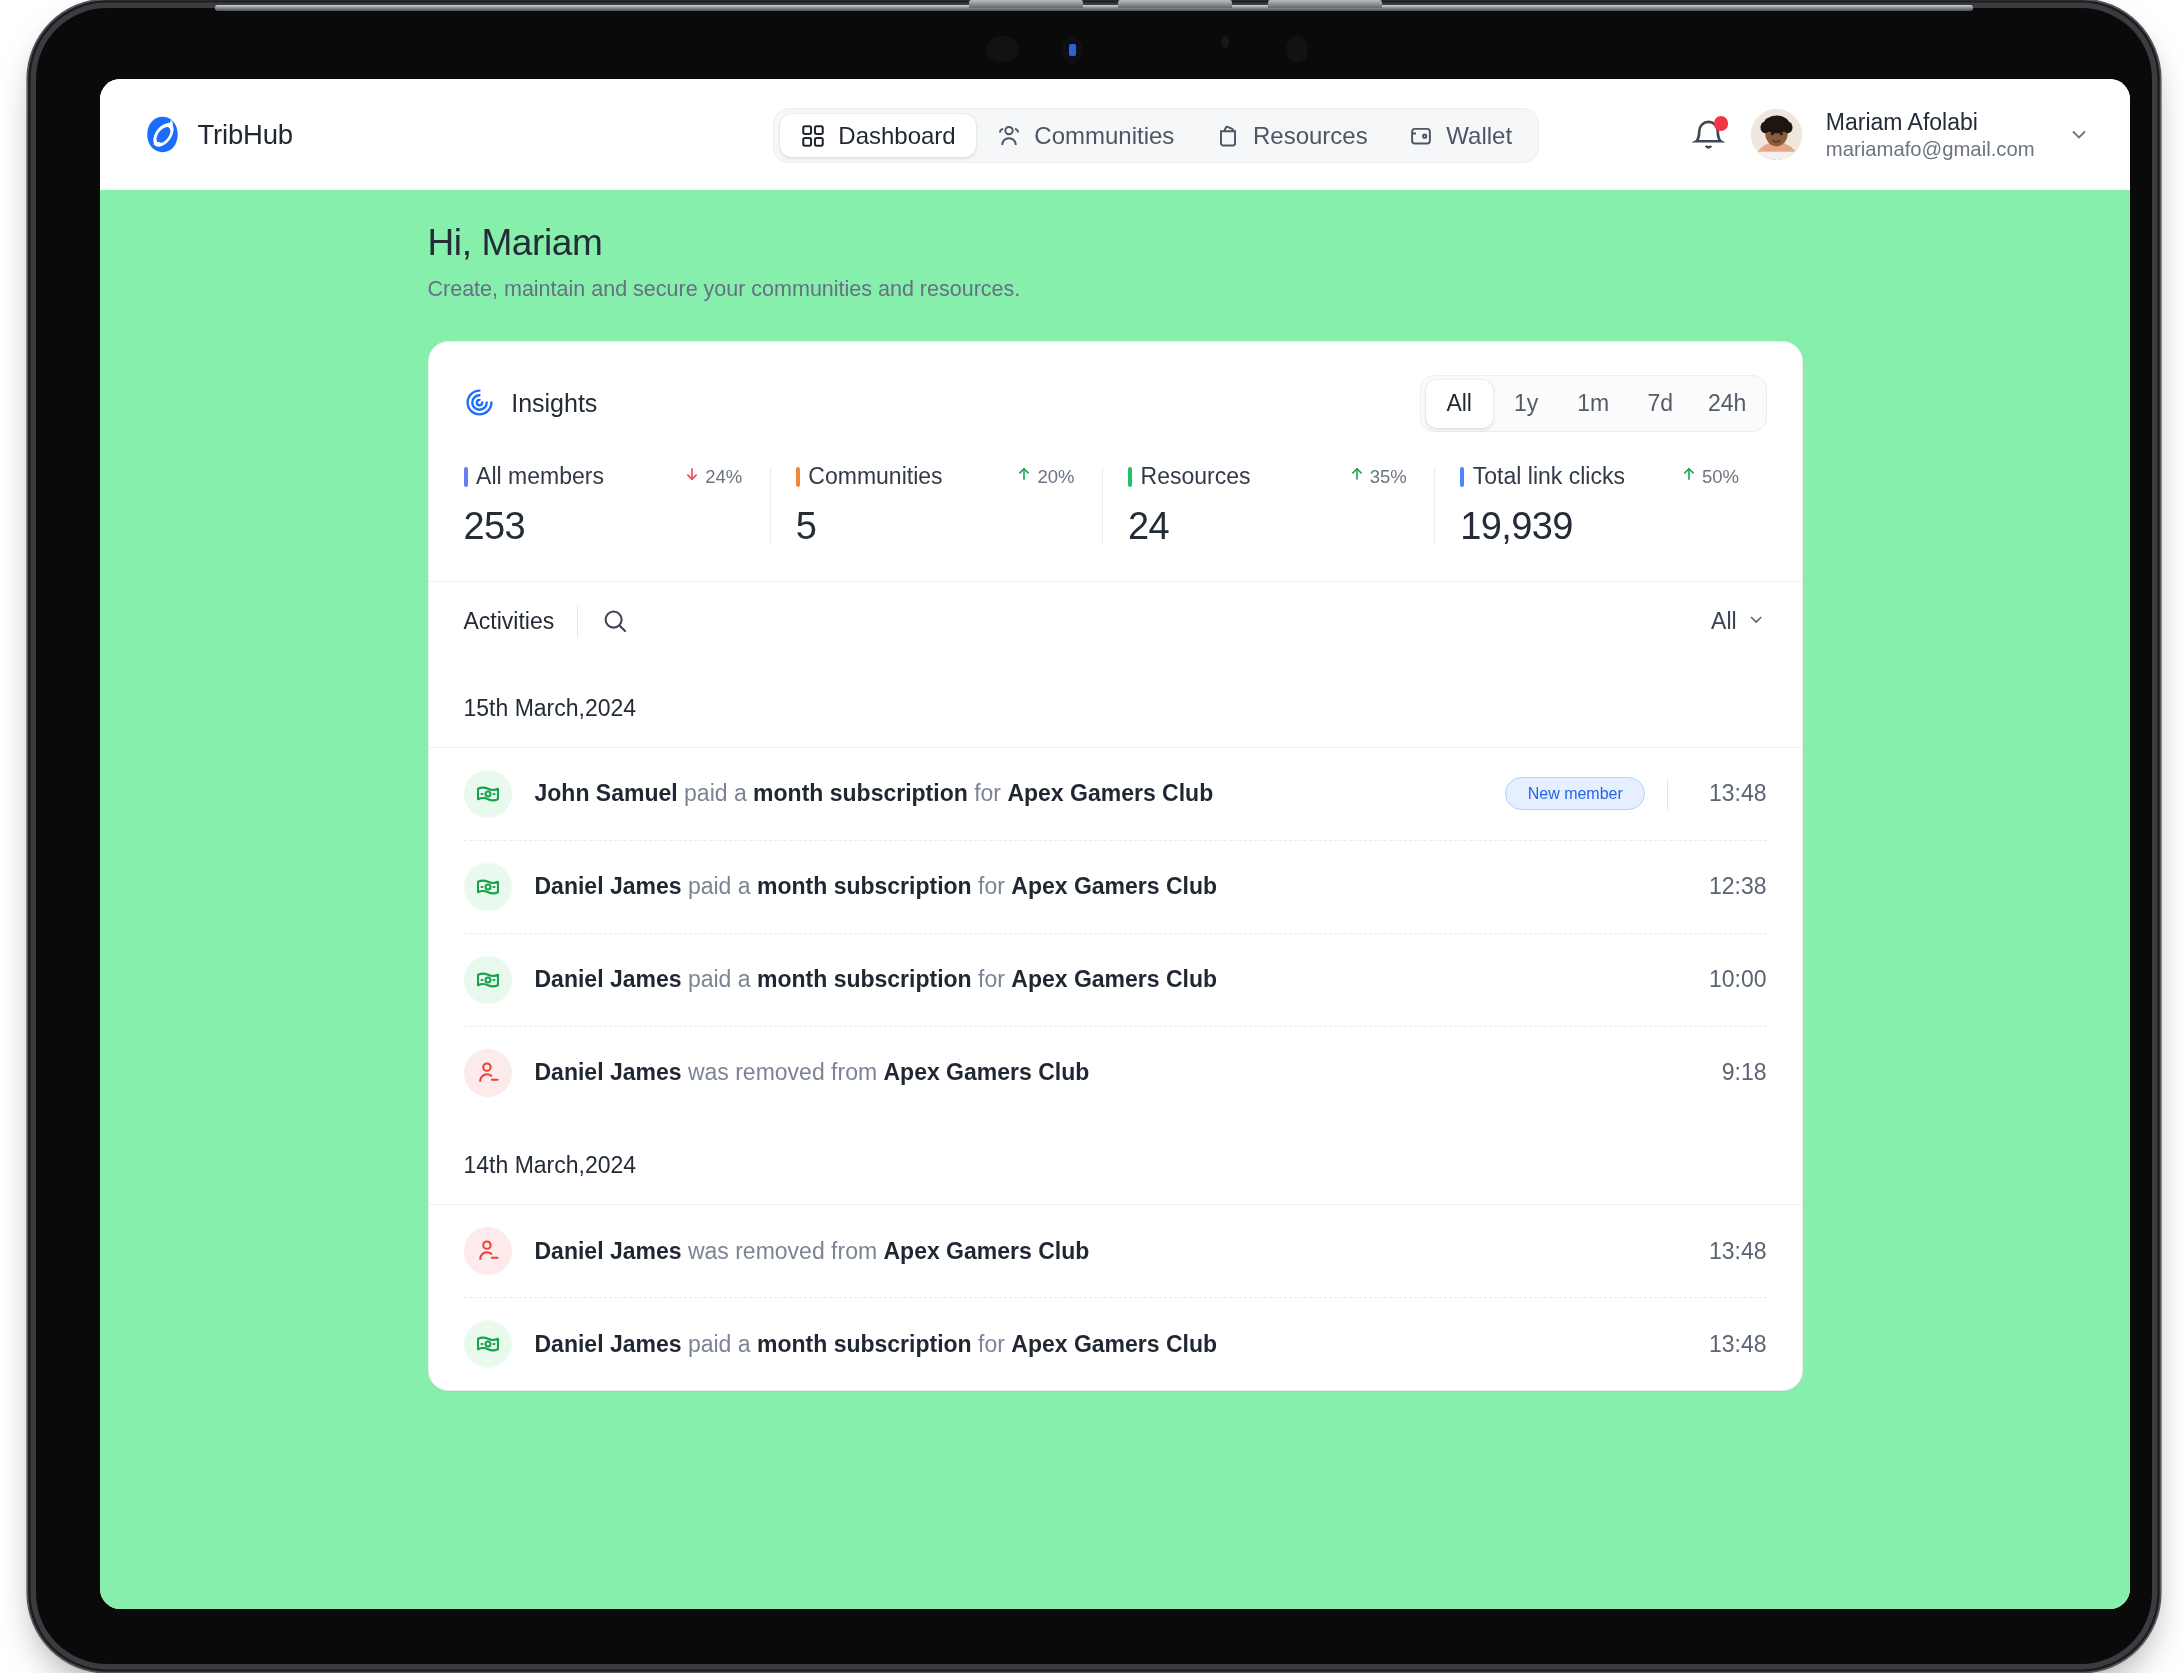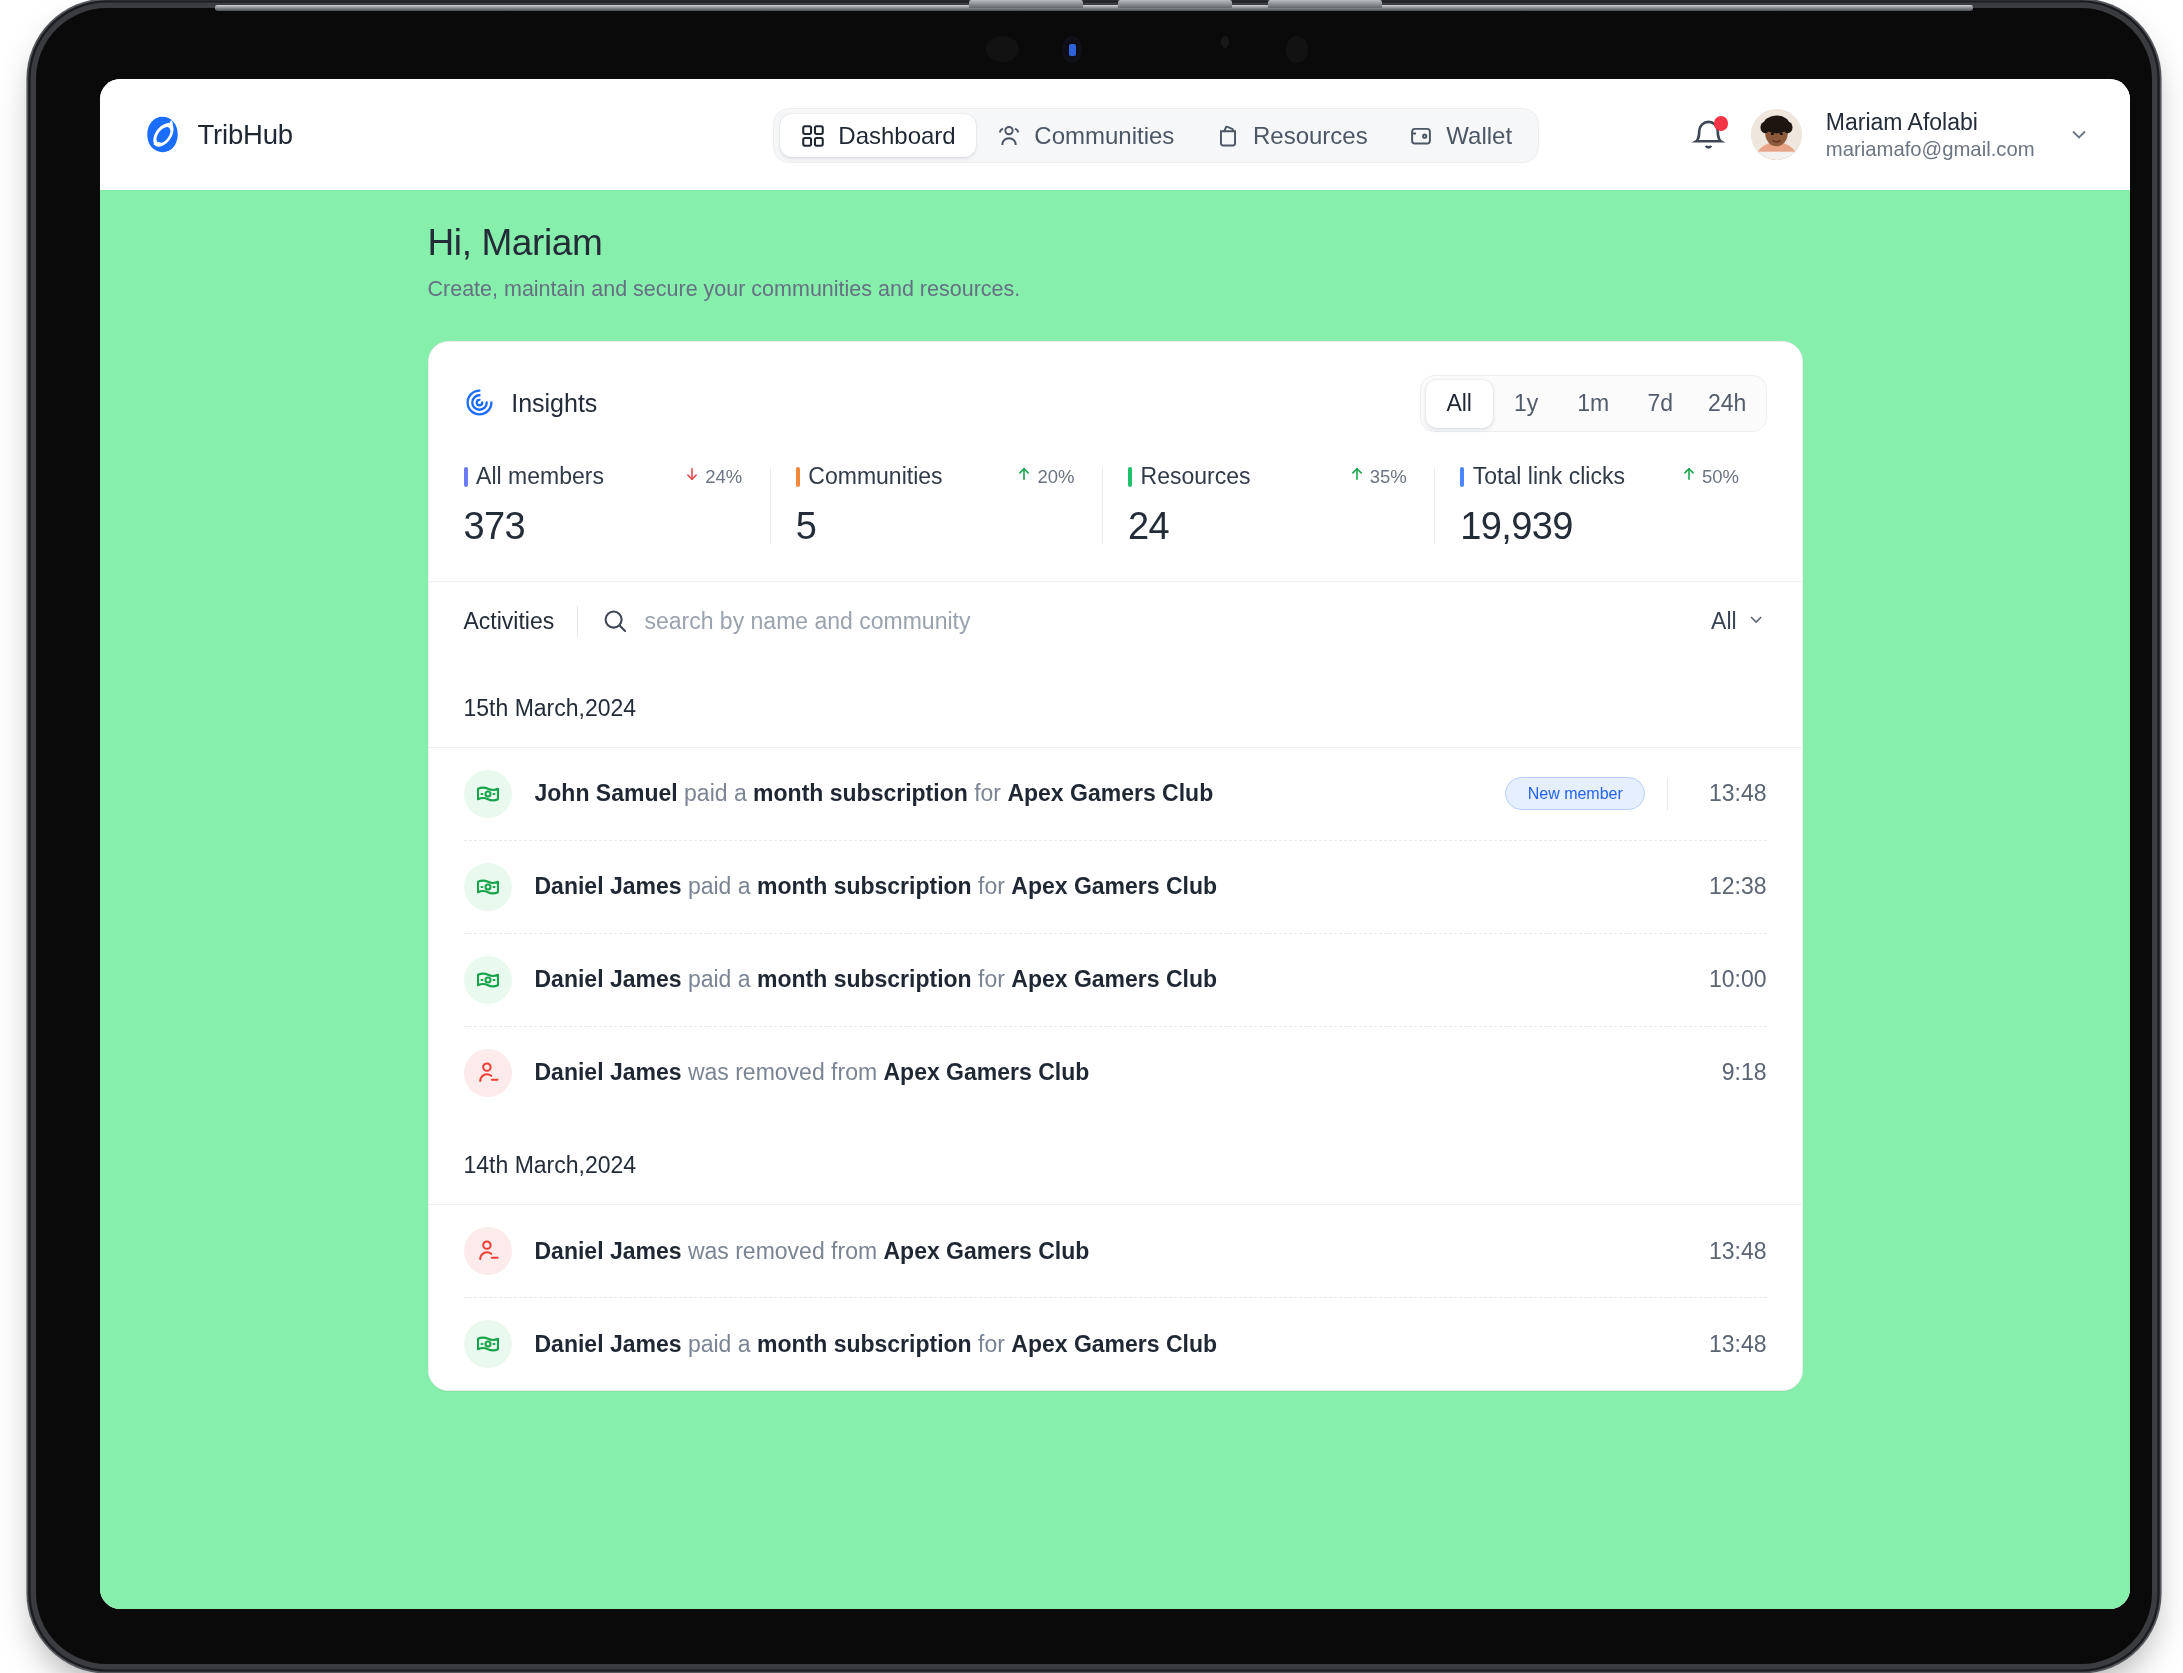--- a/index.html
+++ b/index.html
@@ -363,21 +363,21 @@
                   <span class="stat-accent" style="background:#6b7cf6"></span>
                   <span class="stat-label">All members</span>
                   <span class="stat-delta">
                     <span><svg width="18" height="18" viewBox="0 0 24 24" fill="none" stroke="#e5484d" stroke-width="2.1" stroke-linecap="round">
                         <path d="M12 5v14"></path>
                         <path d="M6.5 13.5 12 19l5.5-5.5"></path>
                       </svg></span>
                     <span>24%</span>
                   </span>
                 </div>
-                <div class="stat-value">373</div>
+                <div class="stat-value">253</div>
               </div>
               <div class="stat-cell">
                 <div class="stat-top">
                   <span class="stat-accent" style="background:#f2883c"></span>
                   <span class="stat-label">Communities</span>
                   <span class="stat-delta">
                     <span><svg width="18" height="18" viewBox="0 0 24 24" fill="none" stroke="#17a34a" stroke-width="2.1" stroke-linecap="round">
                         <path d="M12 19V5"></path>
                         <path d="M6.5 10.5 12 5l5.5 5.5"></path>
                       </svg></span>
@@ -419,21 +419,20 @@
           <div id="activities-bar">
             <span id="activities-title">Activities</span>
             <span id="activities-div"></span>
             <span id="search-wrap">
               <span>
                 <svg width="27.5" height="27.5" viewBox="0 0 24 24" fill="none" stroke="#3f4755" stroke-width="1.8" stroke-linecap="round">
                   <circle cx="11" cy="11" r="7"></circle>
                   <path d="M16.2 16.2 21 21"></path>
                 </svg>
               </span>
-              <input id="search-input" type="text" placeholder="search by name and community" style="">
             </span>
             <span id="filter-select">
               <span>All</span>
               <span>
                 <svg width="20.3" height="20.3" viewBox="0 0 24 24" fill="none" stroke="#5b6472" stroke-width="1.9">
                   <path d="M6 9.5 12 15.5 18 9.5"></path>
                 </svg>
               </span>
             </span>
           </div>

